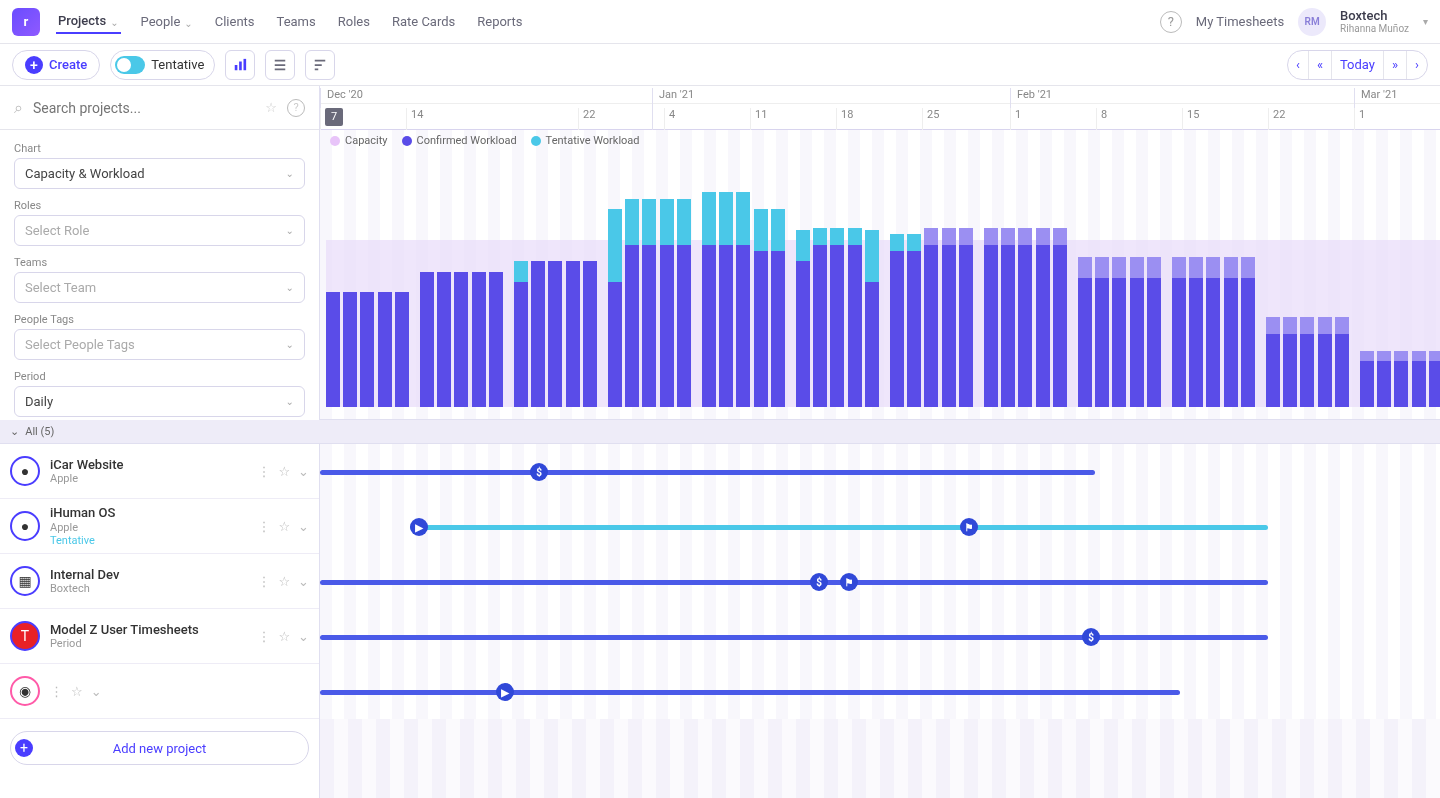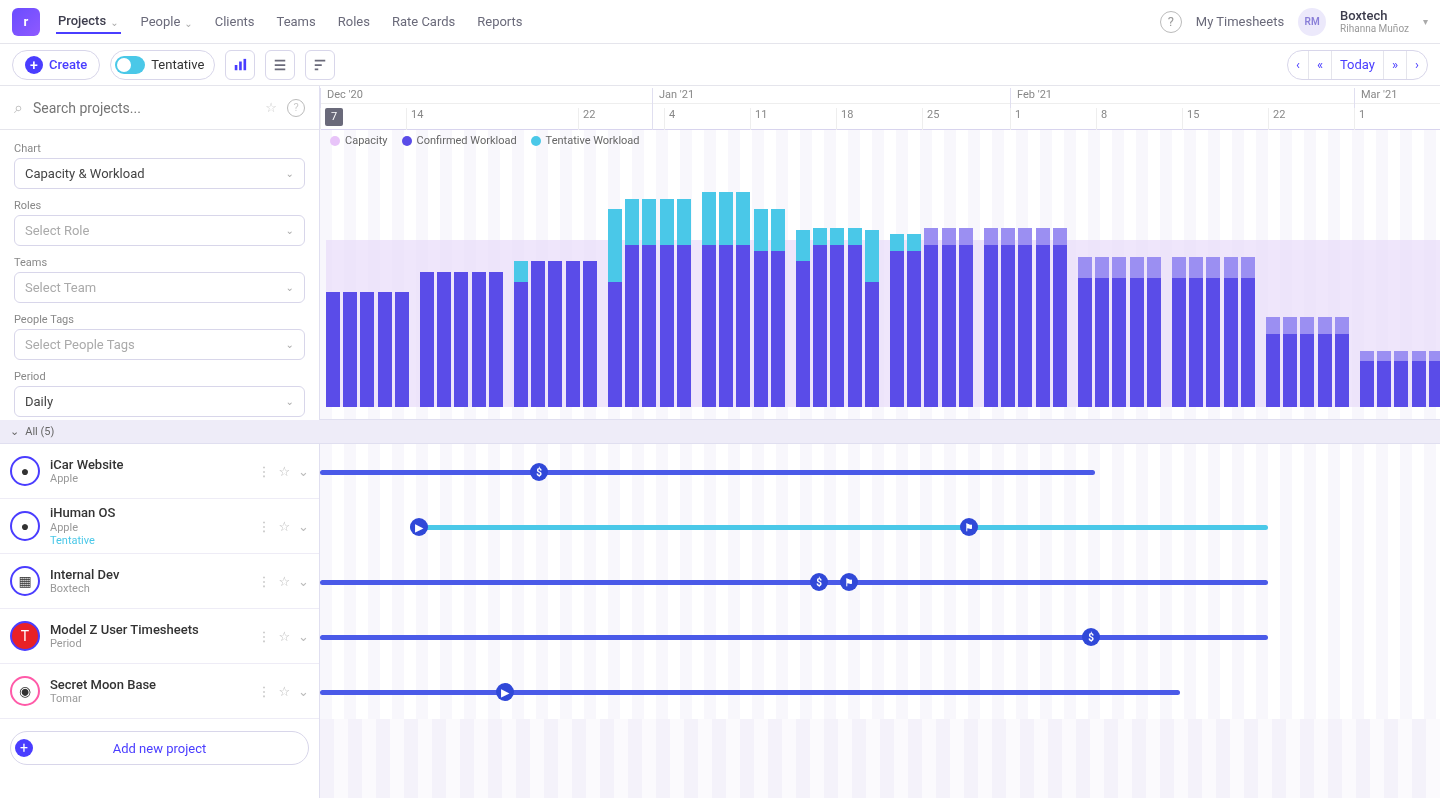--- a/index.html
+++ b/index.html
@@ -523,24 +523,20 @@
             <div class="proj-client">Period</div>
           </div>
           <div class="proj-acts">
             <span style="cursor: pointer;">⋮</span>
             <span style="cursor: pointer;">☆</span>
             <span style="cursor: pointer;">⌄</span>
           </div>
         </div>
         <div class="proj-row">
           <div class="proj-av" style="border-color: rgb(255, 90, 168);">◉</div>
-          <div class="proj-info">
-            <div class="proj-name">Secret Moon Base</div>
-            <div class="proj-client">Tomar</div>
-          </div>
           <div class="proj-acts">
             <span style="cursor: pointer;">⋮</span>
             <span style="cursor: pointer;">☆</span>
             <span style="cursor: pointer;">⌄</span>
           </div>
         </div>
       </div>
     <div class="rows-right" id="rows-right">
       <div class="grid-bg"></div>
       <div class="tl-content" id="tl-content">

